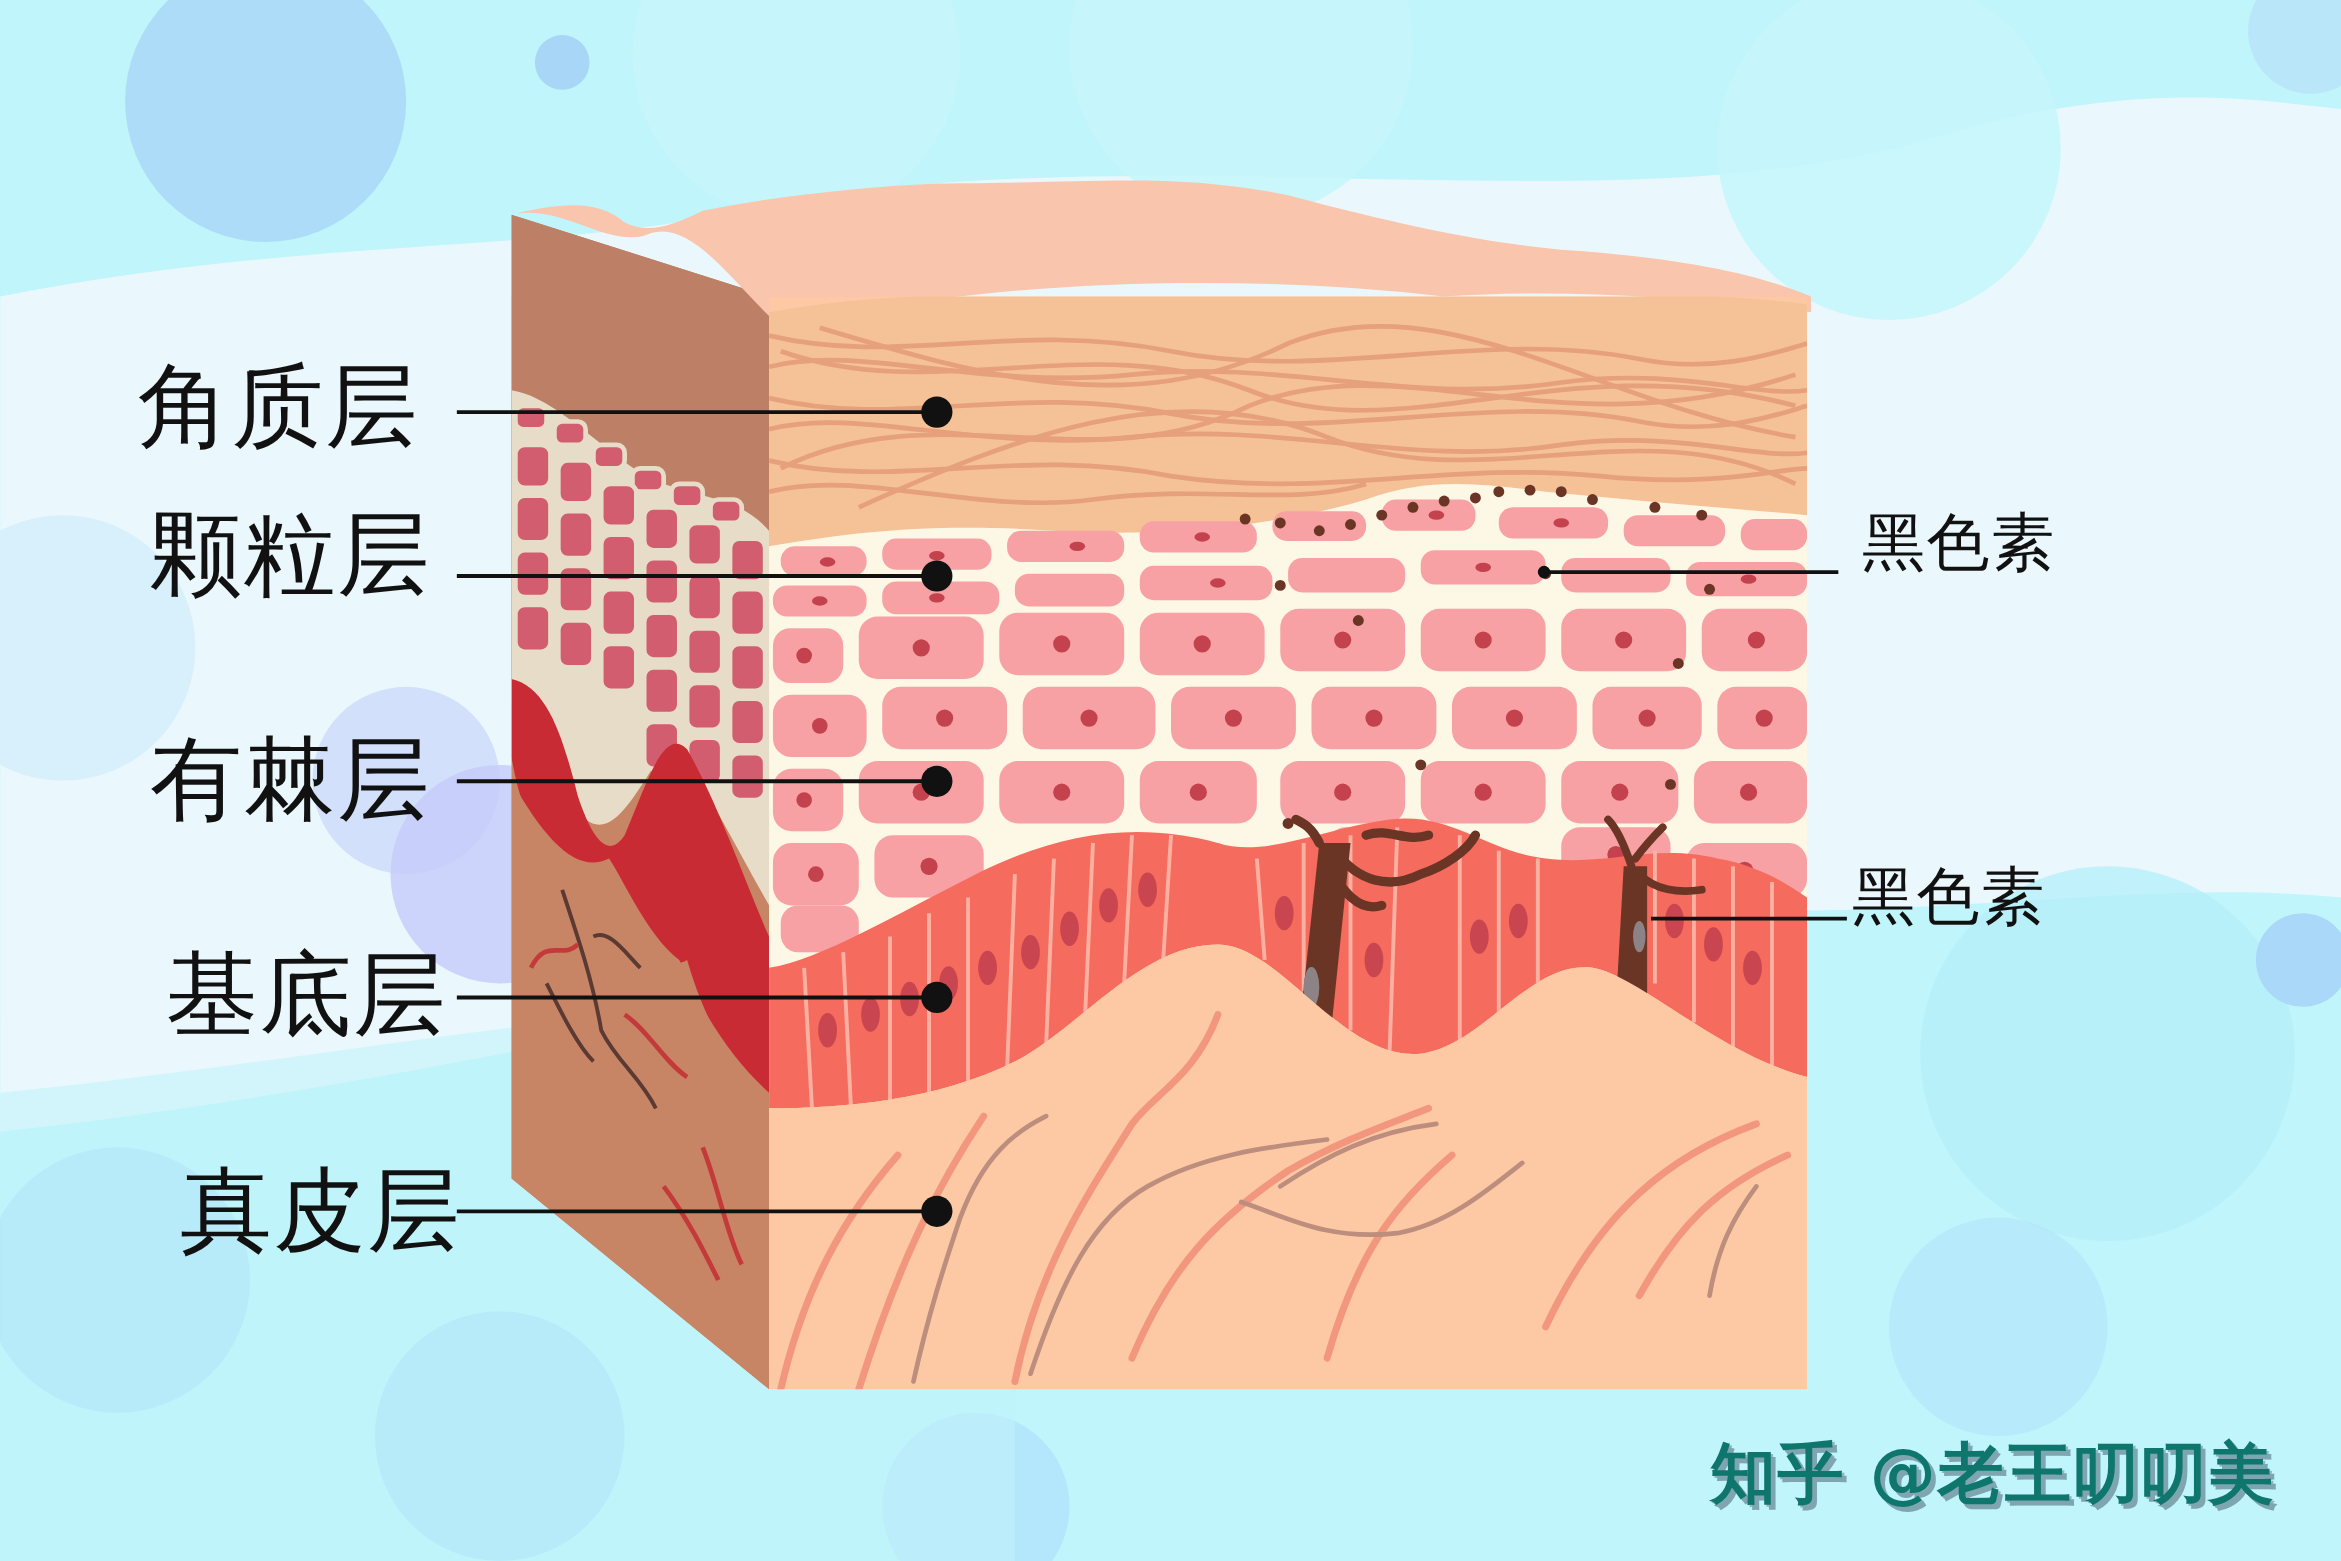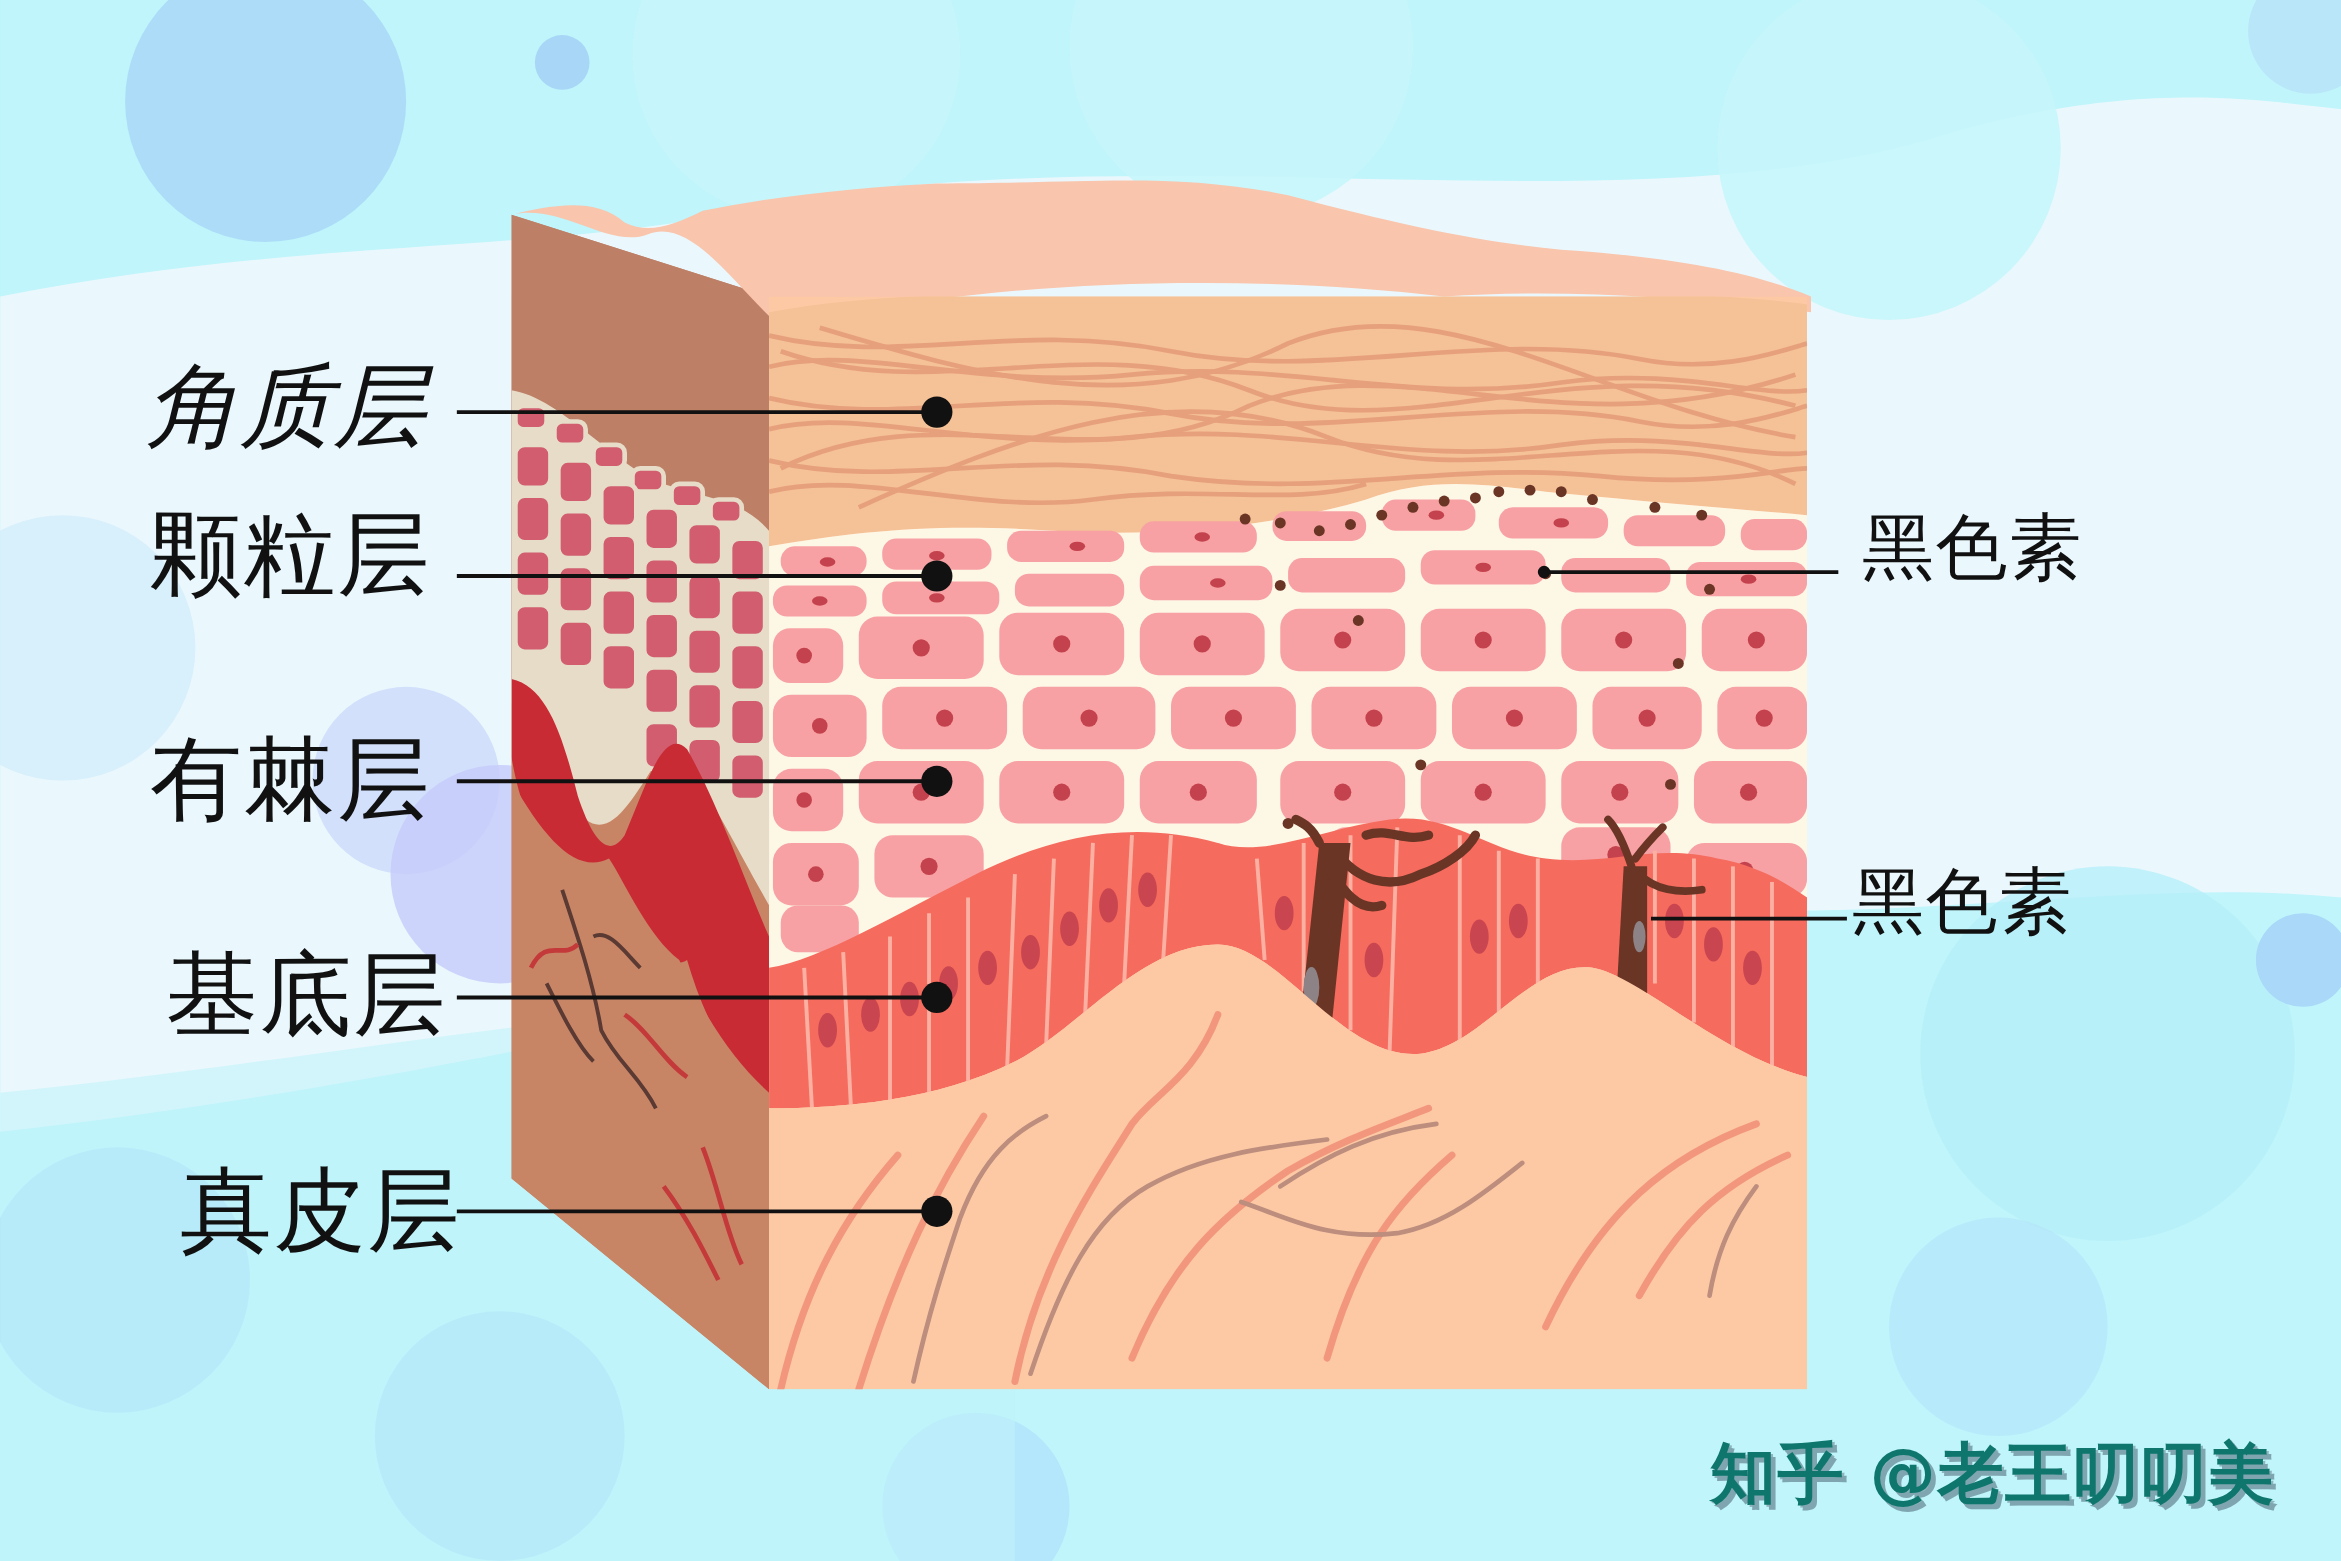--- a/index.html
+++ b/index.html
@@ -1,19 +1,19 @@
 <!DOCTYPE html>
 <html style="font-size:12.5px"><head>
 <meta charset="utf-8">
 <style>
   html, body { margin:0; padding:0; }
   body { width:2342px; height:1561px; overflow:hidden; position:relative; background:#bff5fb; font-family:"DejaVu Sans","Liberation Sans",sans-serif; }
   #stage { position:absolute; left:0; top:0; width:2342px; height:1561px; }
   .label { position:absolute; color:#111; font-size:92px; line-height:1; letter-spacing:1.6px; white-space:nowrap; }
-  .label.right { font-size:72px; line-height:1.08;text-align:right; }
+  .label.right { font-size:63px; line-height:1.08;text-align:right; }
   .watermark { position:absolute; left:1710px; top:1429px; font-size:66px; font-weight:bold; color:#0f766e; white-space:nowrap;
     text-shadow: 4.7px 4.7px 0 #7fa6b0, 2.3px 2.3px 0 #8fb4bd; letter-spacing:1.6px; }
 </style>
 </head>
 <body>
 
 <svg id="stage" viewBox="0 0 3000 2000" xmlns="http://www.w3.org/2000/svg">
   <defs>
     <clipPath id="frontClip">
         <rect x="985" y="380" width="1330" height="1400"></rect>
@@ -328,21 +328,21 @@
   <g fill="#111">
     <circle cx="1200" cy="528" r="20"></circle>
     <circle cx="1200" cy="738" r="20"></circle>
     <circle cx="1200" cy="1001" r="20"></circle>
     <circle cx="1200" cy="1278" r="20"></circle>
     <circle cx="1200" cy="1552" r="20"></circle>
     <circle cx="1978" cy="733" r="8"></circle>
   </g>
 </svg>
 
-<div class="label" style="left:146px; top:361px;font-style:italic;">角质层</div>
+<div class="label" style="left:138px; top:361px;">角质层</div>
 <div class="label" style="left:150px; top:509px;">颗粒层</div>
 <div class="label" style="left:150px; top:734px;">有棘层</div>
 <div class="label" style="left:166px; top:949px;">基底层</div>
 <div class="label" style="left:150px; top:1165px;margin-left:30px;">真皮层</div>
 
 <div class="label right" style="left:1862px; top:509px;">黑色素</div>
 <div style="position:absolute; left:1852px; top:863px;">
   <div class="label right" style="position:static;">黑色素</div>
 </div>
 

